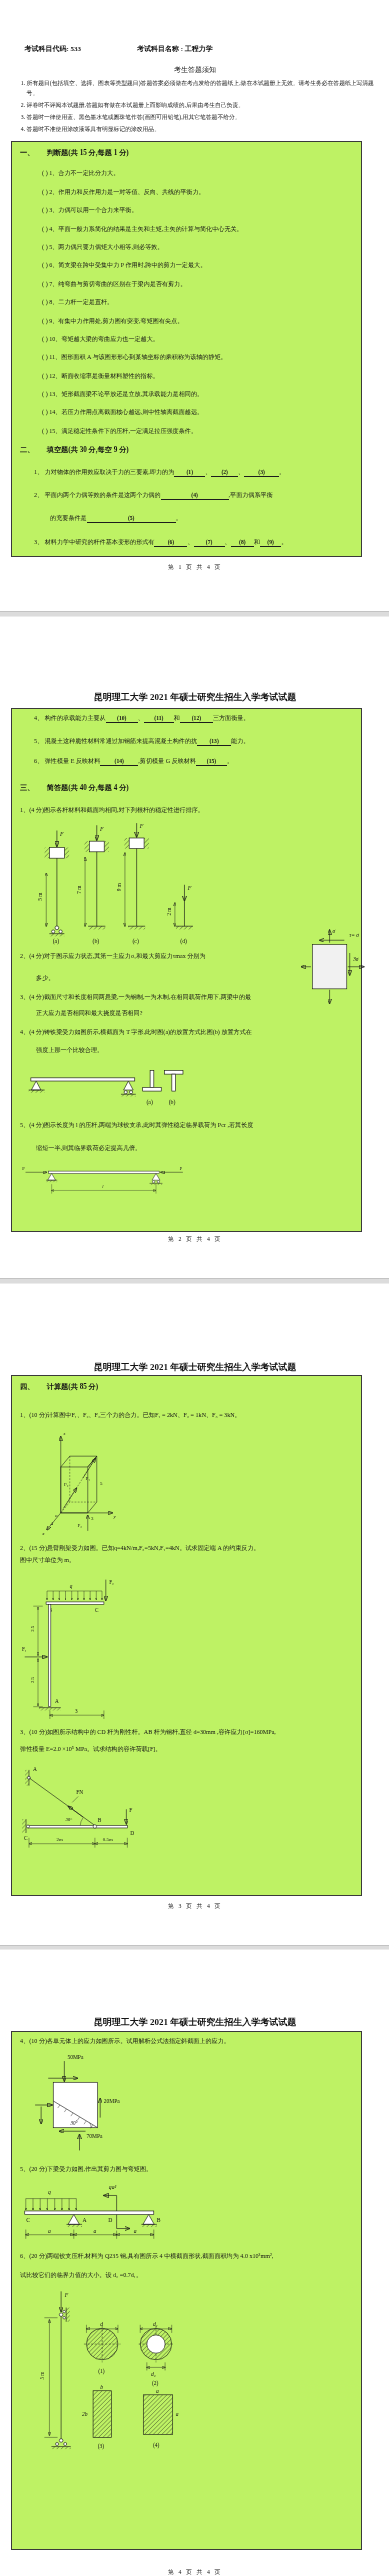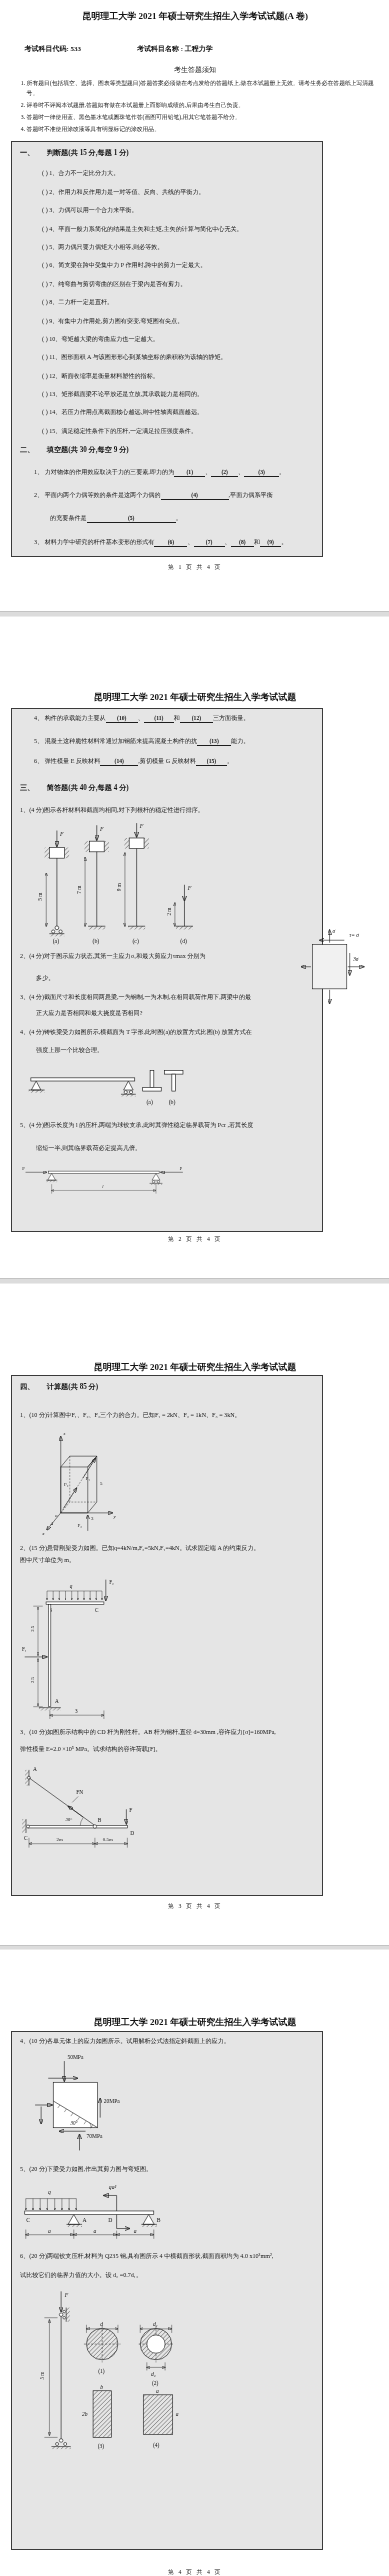--- a/index.html
+++ b/index.html
@@ -5,21 +5,21 @@
   *{box-sizing:border-box}
   html,body{margin:0;padding:0}
   body{width:390px;background:#fff;color:#141414;font-family:"Liberation Serif","DejaVu Serif",serif}
   .page{position:relative;width:390px;background:#fff;overflow:hidden}
   .gap{height:5.8px;background:#dcdcdc;border-top:0.5px solid #c3c3c3;border-bottom:0.5px solid #ececec}
   .doc-title{position:absolute;left:0;right:0;text-align:center;font-weight:700;font-size:9px}
   .subj{position:absolute;font-weight:700;font-size:7px;white-space:nowrap}
   .notice-title{position:absolute;left:0;right:0;text-align:center;font-weight:400;font-size:7px}
   .notices{position:absolute;top:78px;left:17px;width:364px;margin:0;padding:0 0 0 9.6px;font-size:5.8px;line-height:10px}
   .notices li{margin-bottom:2.1px}
-  .qbox{position:absolute;left:10.6px;width:312px;border:1.1px solid #3a3a3a;background:#e5e5e5;padding:5.3px 8.5px}
+  .qbox{position:absolute;left:10.6px;width:351px;border:1.1px solid #3a3a3a;background:#bef264;padding:5.3px 8.5px}
   .sec{font-size:7.2px;font-weight:700;margin:1.1px 0 11px}
   .sec .no{display:inline-block;min-width:26.6px}
   .judge{margin:0 0 10.4px 22px;font-size:6.1px;line-height:8px}
   .fill{margin:0 0 14.4px 14px;font-size:6.1px;line-height:9px}
   .fill.cont{margin-left:30px}
   .blank{display:inline-block;border-bottom:0.5px solid #1d1d1d;text-align:center;font-weight:700;font-size:5.6px;line-height:8px;vertical-align:bottom}
   .qtext{font-size:6.1px;line-height:8.5px;margin:0 0 7.4px 0}
   .page-footer{position:absolute;left:0;right:0;text-align:center;font-size:5.8px;letter-spacing:1.6px}
   svg{overflow:visible;display:block}
   svg line,svg path,svg circle,svg rect,svg polygon{stroke:#161616;stroke-width:1.2;fill:none}
@@ -43,21 +43,20 @@
     <marker id="ahs" markerWidth="6" markerHeight="5" refX="5" refY="2.5" orient="auto-start-reverse">
       <path d="M0,0 L6,2.5 L0,5 Z" fill="#161616" stroke="none"></path>
     </marker>
     <pattern id="hatch" width="6" height="6" patternUnits="userSpaceOnUse" patternTransform="rotate(45)">
       <line x1="0" y1="0" x2="0" y2="6" stroke="#5a5a5a" stroke-width="1"></line>
     </pattern>
   </defs>
 </svg>
 
 <div class="page" style="height:611px">
-  <div class="doc-title" style="top:9.6px">昆明理工大学 2021 年硕士研究生招生入学考试试题(A 卷)</div>
   <span class="subj" style="top:44px;left:24.5px">考试科目代码: 533</span>
   <span class="subj" style="top:44px;left:137px">考试科目名称 : 工程力学</span>
   <div class="notice-title" style="top:65px">考生答题须知</div>
   <ol class="notices">
     <li>所有题目(包括填空、选择、图表等类型题目)答题答案必须做在考点发给的答题纸上,做在本试题册上无效。请考生务必在答题纸上写清题号。</li>
     <li>评卷时不评阅本试题册,答题如有做在本试题册上而影响成绩的,后果由考生自己负责。</li>
     <li>答题时一律使用蓝、黑色墨水笔或圆珠笔作答(画图可用铅笔),用其它笔答题不给分。</li>
     <li>答题时不准使用涂改液等具有明显标记的涂改用品。</li>
   </ol>
   <div class="qbox" style="top:141px;height:416px">

